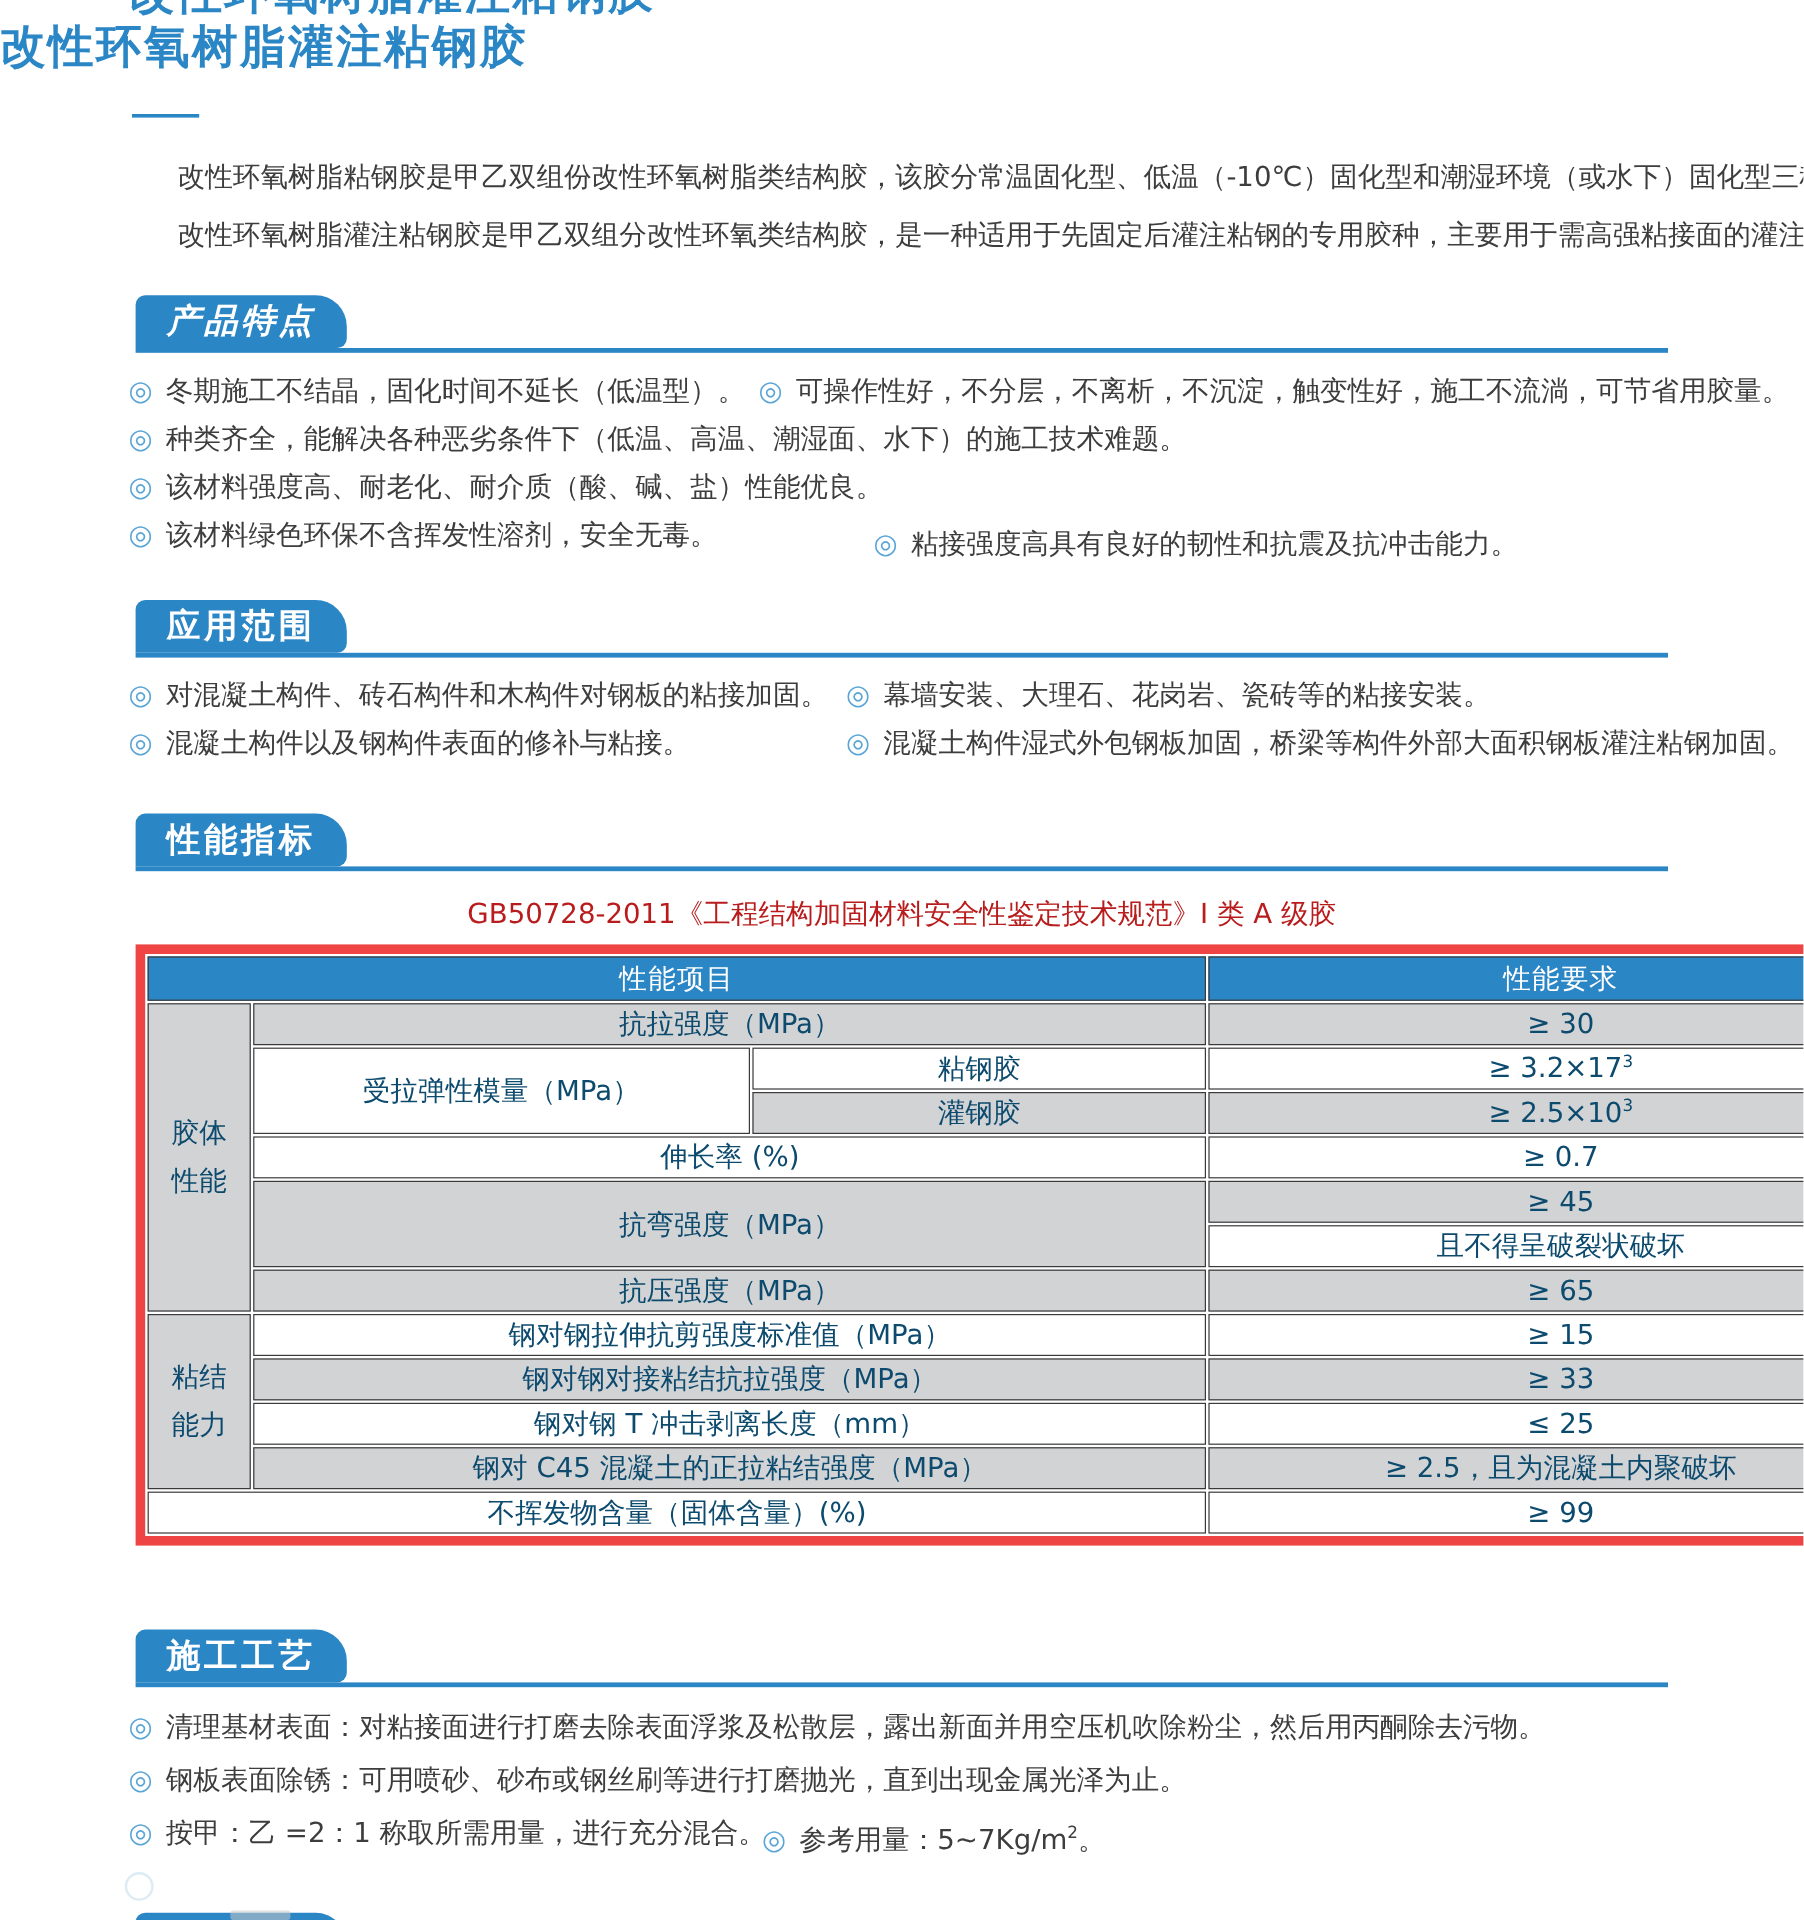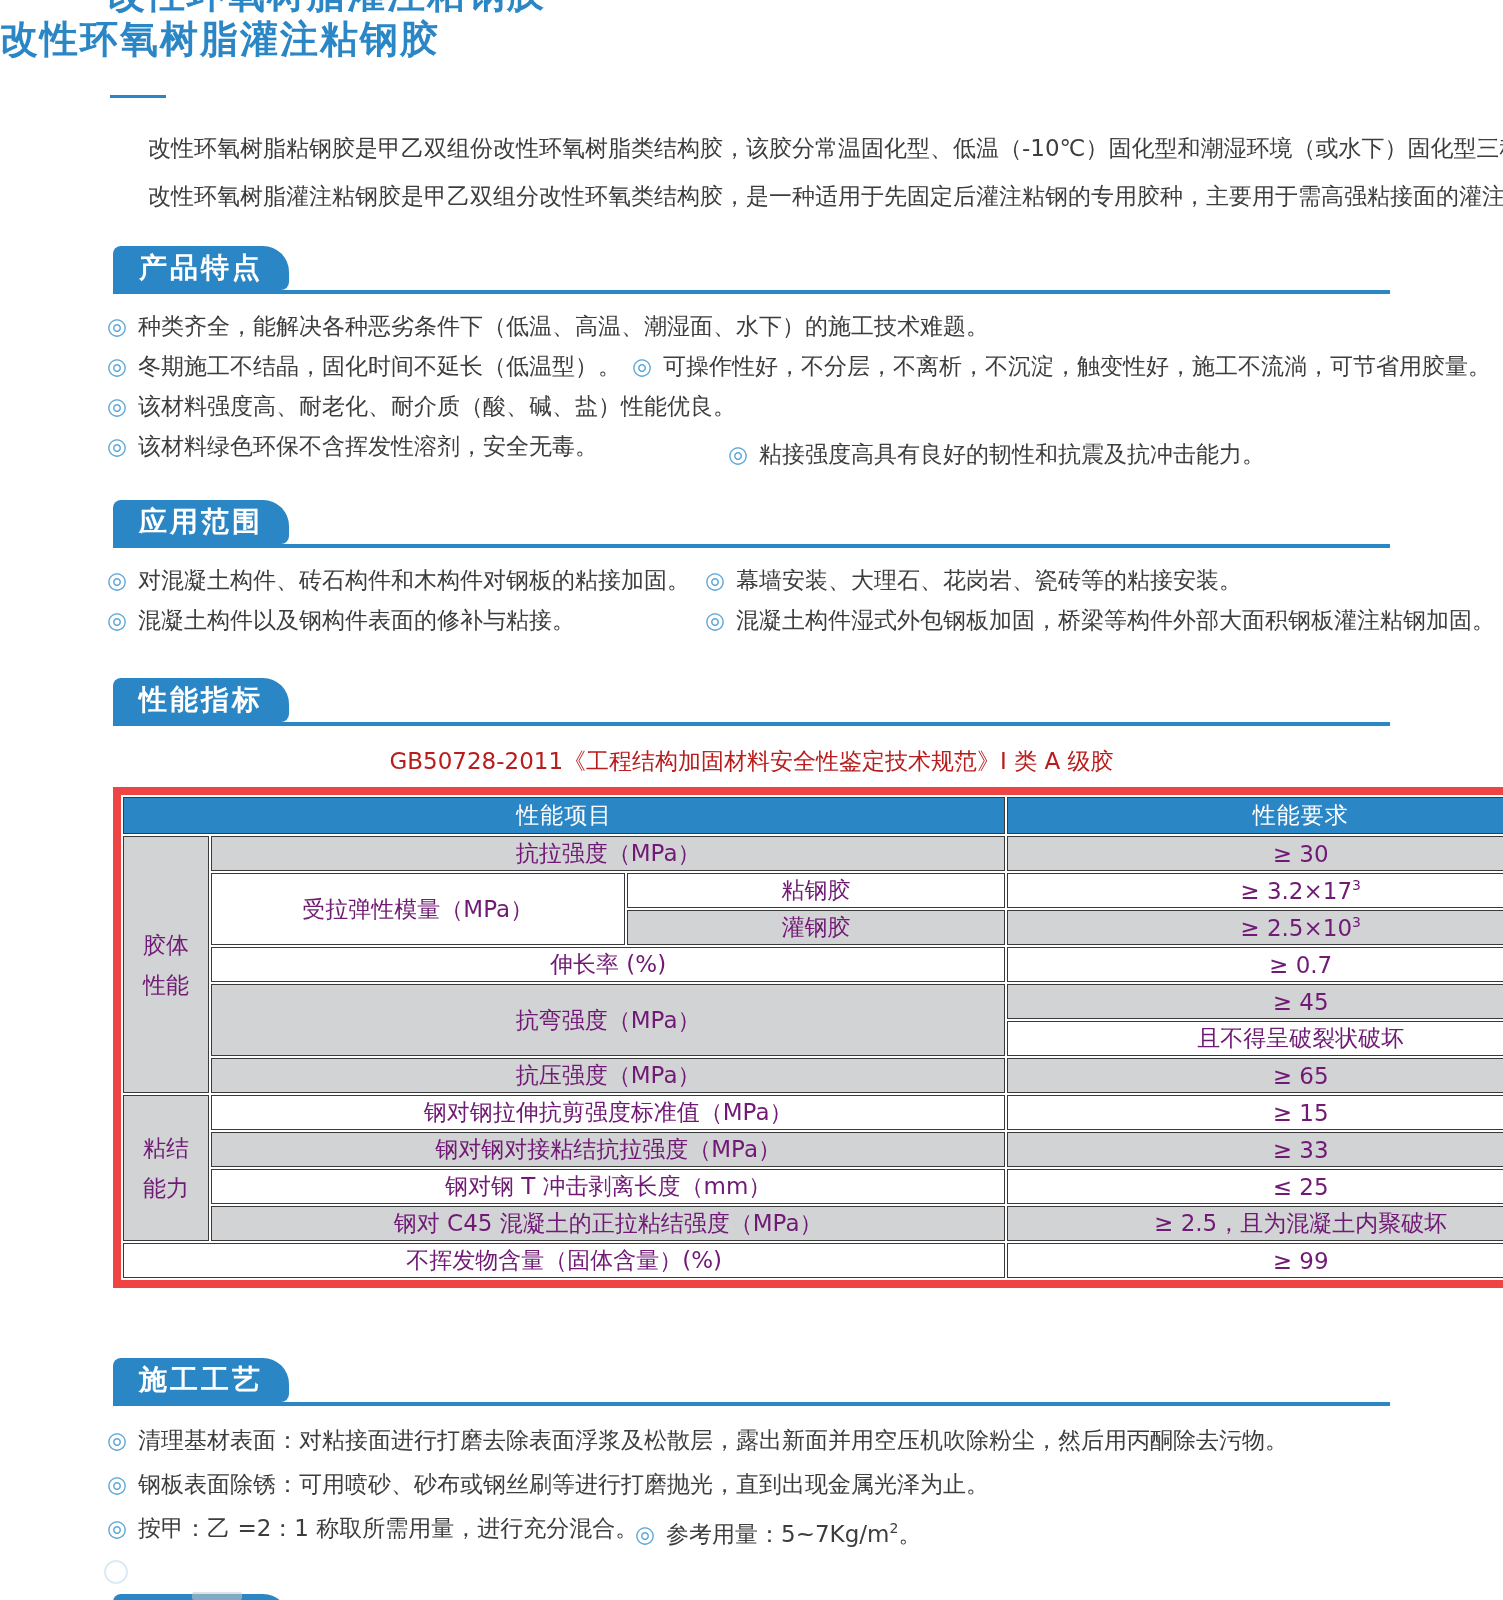--- a/index.html
+++ b/index.html
@@ -69,21 +69,21 @@
     margin:10px 0 0 113px;
     width:1491px;
     border-collapse:separate;border-spacing:2px;
     background:#fff;
     border:8px solid #ef4444;
     table-layout:fixed;
   }
   table.perf th,table.perf td{
     border:1px solid #3a3a3a;
     text-align:center;vertical-align:middle;
-    font-size:23px;color:#701a75;
+    font-size:23px;color:#0c4a6e;
     height:31px;padding:1px 6px;
     overflow:hidden;
   }
   table.perf th{
     background:#2b86c6;color:#fff;font-weight:normal;height:33px;
     letter-spacing:1px;
   }
   .gray{background:#d2d3d5;}
   .white{background:#ffffff;}
   .groupcell div{width:52px;margin:0 auto;line-height:40px;}
@@ -107,30 +107,30 @@
   <div class="title-echo">改性环氧树脂灌注粘钢胶</div>
 
   <h1 class="title" style="margin:0;">改性环氧树脂灌注粘钢胶</h1>
   <div class="title-underline"></div>
 
   <div class="intro">
     <div class="intro-line">改性环氧树脂粘钢胶是甲乙双组份改性环氧树脂类结构胶，该胶分常温固化型、低温（-10℃）固化型和潮湿环境（或水下）固化型三种规格。</div>
     <div class="intro-line">改性环氧树脂灌注粘钢胶是甲乙双组分改性环氧类结构胶，是一种适用于先固定后灌注粘钢的专用胶种，主要用于需高强粘接面的灌注施工。</div>
   </div>
 
-  <div class="section-head" style="margin-top:22px;">
+  <div class="section-head" style="margin-top:22px;font-style:italic;">
     <div class="badge">产品特点</div>
   </div>
   <div class="bullets">
-    <div class="brow">
-      <span class="bmark">◎</span><span>种类齐全，能解决各种恶劣条件下（低温、高温、潮湿面、水下）的施工技术难题。</span>
-    </div>
     <div class="brow">
       <span class="bmark">◎</span><span>冬期施工不结晶，固化时间不延长（低温型）。</span>
       <span class="second feat2a"><span class="bmark">◎</span><span>可操作性好，不分层，不离析，不沉淀，触变性好，施工不流淌，可节省用胶量。</span></span>
+    </div>
+    <div class="brow">
+      <span class="bmark">◎</span><span>种类齐全，能解决各种恶劣条件下（低温、高温、潮湿面、水下）的施工技术难题。</span>
     </div>
     <div class="brow">
       <span class="bmark">◎</span><span>该材料强度高、耐老化、耐介质（酸、碱、盐）性能优良。</span>
       <span class="second feat2b"><span class="bmark">◎</span><span>粘接强度高具有良好的韧性和抗震及抗冲击能力。</span></span>
     </div>
     <div class="brow">
       <span class="bmark">◎</span><span>该材料绿色环保不含挥发性溶剂，安全无毒。</span>
     </div>
   </div>
 

